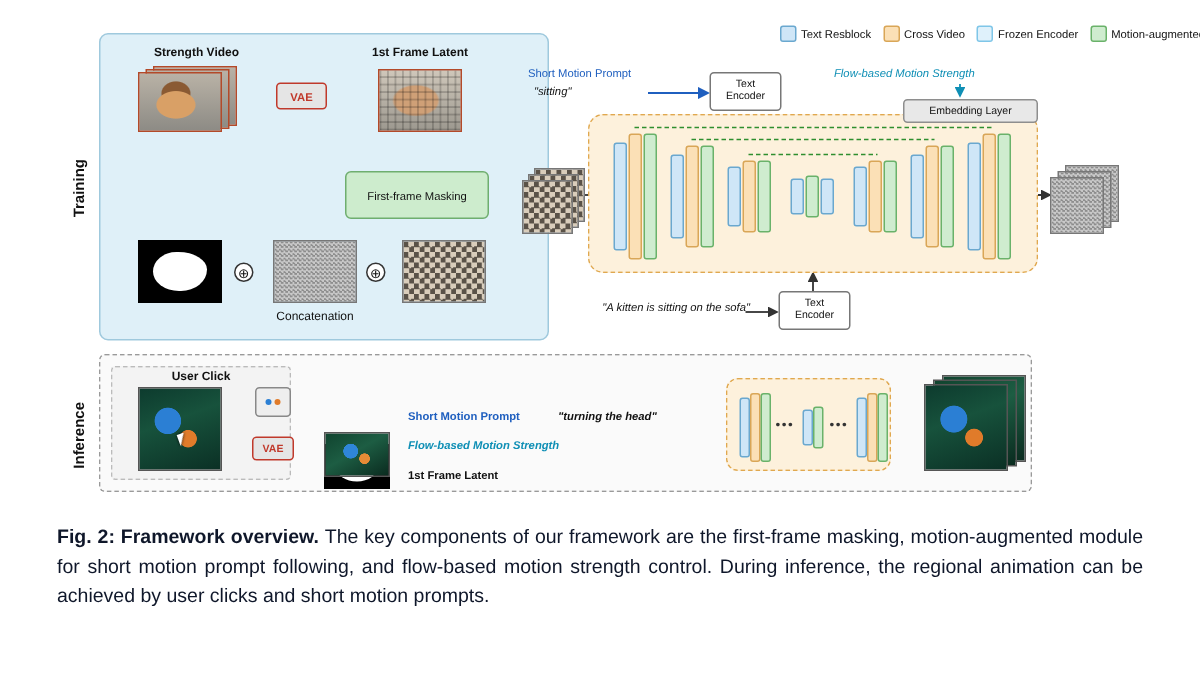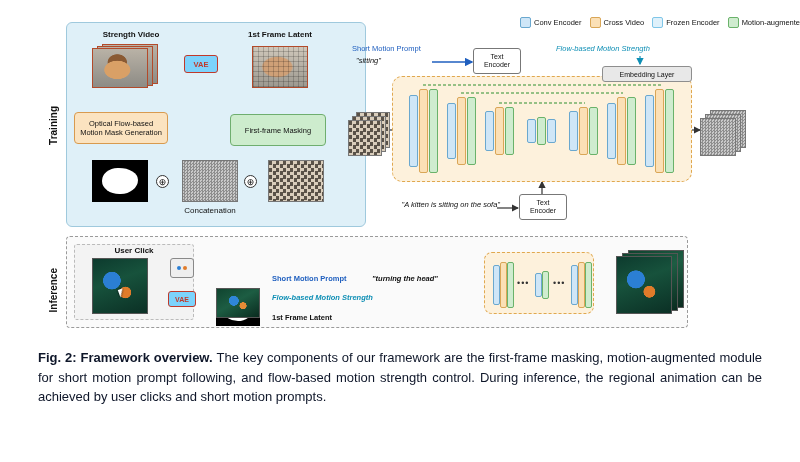--- a/index.html
+++ b/index.html
@@ -20,21 +20,21 @@
   
   .train-panel{left:66px;top:22px;width:300px;height:205px;background:#dff0f8;border:1px solid #9fc9dd;border-radius:6px;}
   .side-label{writing-mode:vertical-rl;transform:rotate(180deg);font-weight:bold;font-size:10px;text-align:center;}
   .side-train{left:44px;top:70px;width:18px;height:110px;display:flex;align-items:center;justify-content:center;}
   .side-infer{left:44px;top:255px;width:18px;height:70px;display:flex;align-items:center;justify-content:center;}
 
   .cap{font-size:8px;font-weight:bold;text-align:center;}
 
   .rbox{border:1px solid #6fae6f;background:#cdeccd;border-radius:4px;display:flex;align-items:center;justify-content:center;text-align:center;font-size:7.5px;padding:2px;}
   .rbox.orange{border-color:#d89a4f;background:#fbe3c0;}
-  .vae{width:34px;height:18px;border:1px solid #c0392b;background:#7dd3fc;border-radius:3px;display:flex;align-items:center;justify-content:center;font-size:7.5px;font-weight:bold;color:#c0392b;}
+  .vae{width:34px;height:18px;border:1px solid #c0392b;background:#e5e5e5;border-radius:3px;display:flex;align-items:center;justify-content:center;font-size:7.5px;font-weight:bold;color:#c0392b;}
   .enc{width:48px;height:26px;border:1px solid #777;background:#fff;border-radius:3px;display:flex;align-items:center;justify-content:center;text-align:center;font-size:7px;line-height:1.1;}
   .circ{width:13px;height:13px;border:1px solid #333;border-radius:50%;display:flex;align-items:center;justify-content:center;font-size:9px;background:#fff;}
 
   .noise{background:
      repeating-conic-gradient(#8d8d8d 0% 25%, #c9c9c9 0% 50%);
      background-size:3px 3px;border:1px solid #777;}
   .checker{background:
      repeating-conic-gradient(#d9cdbb 0% 25%, #5a5248 0% 50%);
      background-size:7px 7px;border:1px solid #777;}
   .maskblob{background:#000;position:relative;}
@@ -151,21 +151,21 @@
     <path d="M440,272 L484,273" stroke="#1f5fbf" stroke-width="1" fill="none" marker-end="url(#ablue)"></path>
     <path d="M440,290 L484,280" stroke="#0f8fb5" stroke-width="1" fill="none" marker-end="url(#acyan)"></path>
     <path d="M440,310 L484,288" stroke="#888" stroke-width="1" fill="none" marker-end="url(#agray)"></path>
 
     <path d="M594,282 L616,282" stroke="#333" stroke-width="1.2" fill="none" marker-end="url(#ab)"></path>
   </svg>
 
   <div class="abs legend">
     <div class="item">
       <span class="sw conv"></span>
-      <span>Conv Encoder</span>
+      <span>Text Resblock</span>
     </div>
     <div class="item">
       <span class="sw cross"></span>
       <span>Cross Video</span>
     </div>
     <div class="item">
       <span class="sw frozen"></span>
       <span>Frozen Encoder</span>
     </div>
     <div class="item">
@@ -194,24 +194,20 @@
 
   <div class="abs vae" style="left:184px;top:55px;">
     <span>VAE</span>
   </div>
 
   <div class="abs" style="left:240px;top:30px;width:80px;height:12px;">
     <div class="cap">1st Frame Latent</div>
   </div>
   <div class="abs latentgrid" style="left:252px;top:46px;width:56px;height:42px;"></div>
 
-  <div class="abs rbox orange" style="left:74px;top:112px;width:94px;height:32px;white-space:pre-line;">
-    <span>Optical Flow-based
-Motion Mask Generation</span>
-  </div>
 
   <div class="abs rbox" style="left:230px;top:114px;width:96px;height:32px;">
     <span>First-frame Masking</span>
   </div>
 
   <div class="abs maskblob" style="left:92px;top:160px;width:56px;height:42px;"></div>
   <div class="abs circ" style="left:156px;top:175px;">
     <span>⊕</span>
   </div>
   <div class="abs noise" style="left:182px;top:160px;width:56px;height:42px;"></div>

